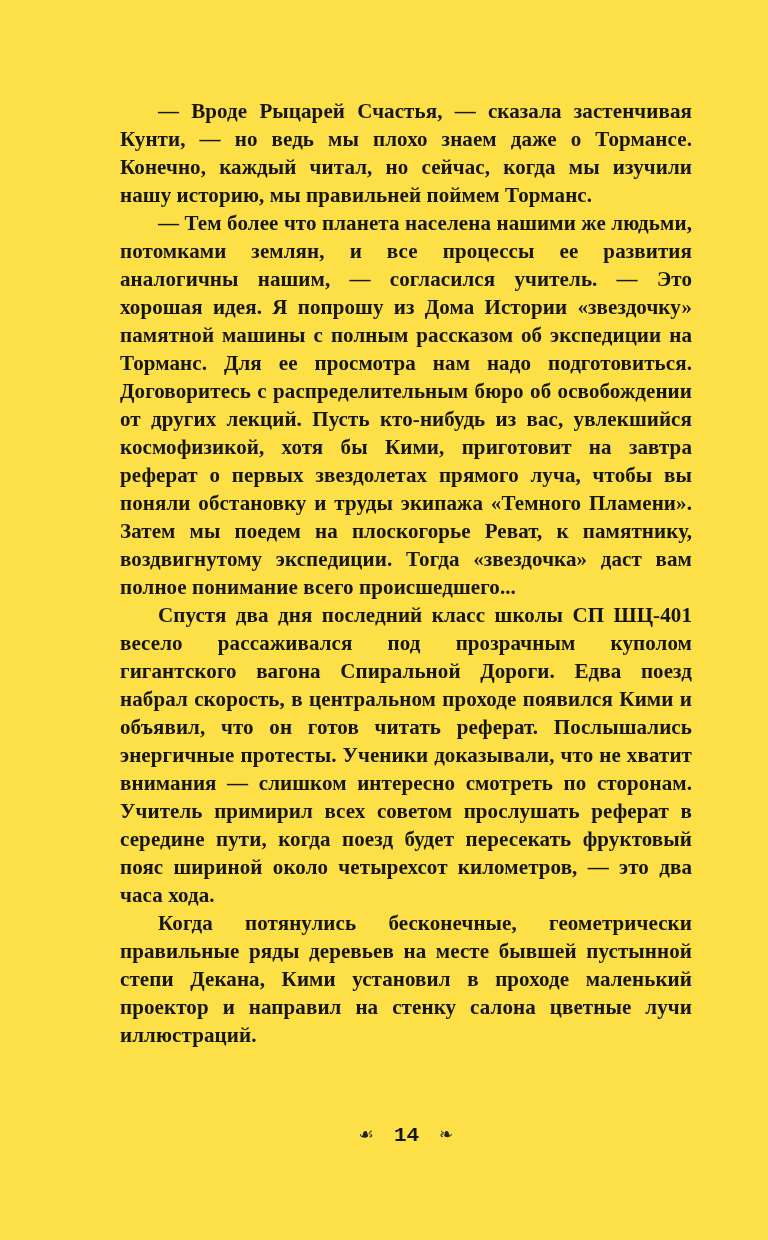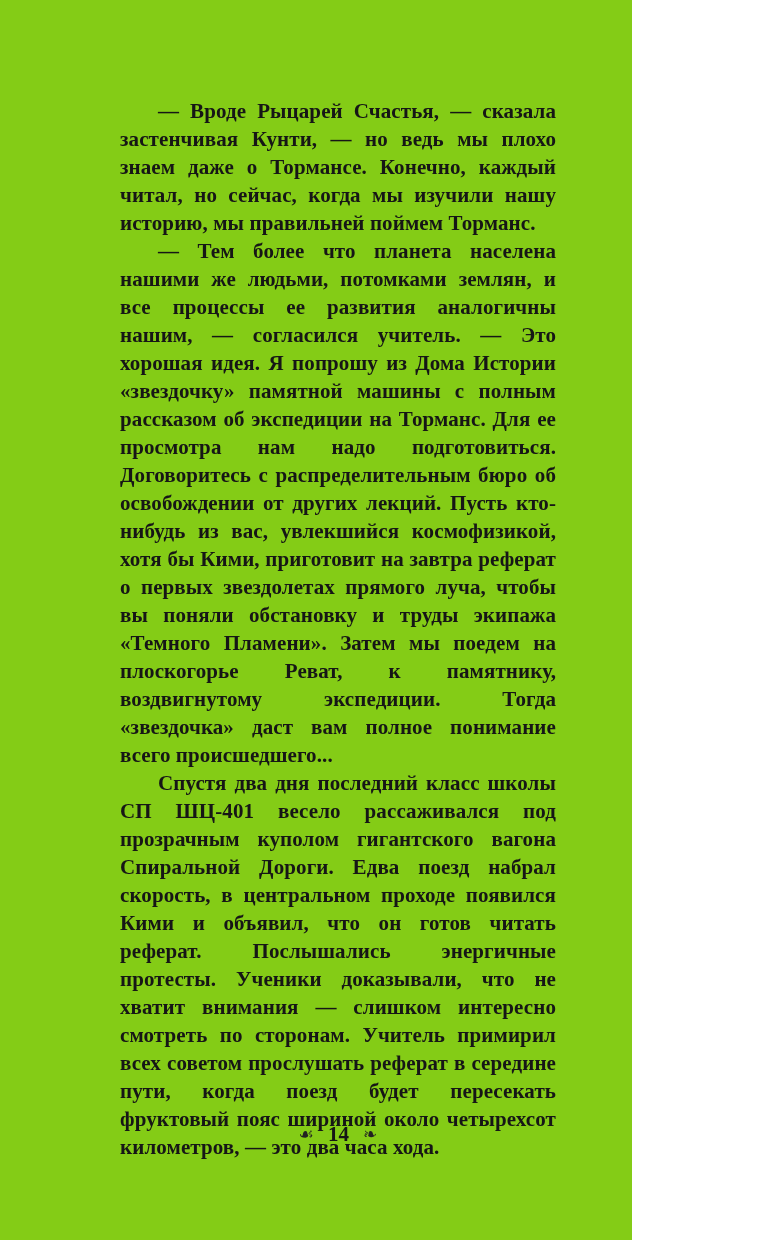--- a/index.html
+++ b/index.html
@@ -2,23 +2,23 @@
 <html lang="ru"><head>
 <meta charset="utf-8">
 <style>
   html, body {
     margin: 0;
     padding: 0;
     background: #ffffff;
   }
   .page {
     position: relative;
-    width: 632px;
+    width: 768px;
     height: 1240px;
-    background: #84cc16;
+    background: #fde047;
     overflow: hidden;
     font-family: "Liberation Serif", "DejaVu Serif", serif;
     color: #161616;
   }
   .text-block {
     position: absolute;
     top: 97px;
     left: 120px;
     right: 76px;
     font-size: 21px;
@@ -45,32 +45,33 @@
   .footer .ornament {
     font-family: "DejaVu Sans", sans-serif;
     font-size: 17px;
     font-weight: normal;
     position: relative;
     top: -1px;
     color: #222222;
   }
   .footer .page-number {
     display: inline-block;
-    margin: 0 14px;
-    font-family: Liberation Serif, serif;
+    margin: 0 20px;
+    font-family: Liberation Mono, monospace;
   }
 </style>
 </head>
 <body>
 
 <div class="page">
 
   <div class="text-block">
     <p>— Вроде Рыцарей Счастья, — сказала застенчивая Кунти, — но ведь мы плохо знаем даже о Тормансе. Конечно, каждый читал, но сейчас, когда мы изучили нашу историю, мы правильней поймем Торманс.</p>
     <p>— Тем более что планета населена нашими же людьми, потомками землян, и все процессы ее развития аналогичны нашим, — согласился учитель. — Это хорошая идея. Я попрошу из Дома Истории «звездочку» памятной машины с полным рассказом об экспедиции на Торманс. Для ее просмотра нам надо подготовиться. Договоритесь с распределительным бюро об освобождении от других лекций. Пусть кто-нибудь из вас, увлекшийся космофизикой, хотя бы Кими, приготовит на завтра реферат о первых звездолетах прямого луча, чтобы вы поняли обстановку и труды экипажа «Темного Пламени». Затем мы поедем на плоскогорье Реват, к памятнику, воздвигнутому экспедиции. Тогда «звездочка» даст вам полное понимание всего происшедшего...</p>
     <p>Спустя два дня последний класс школы СП ШЦ-401 весело рассаживался под прозрачным куполом гигантского вагона Спиральной Дороги. Едва поезд набрал скорость, в центральном проходе появился Кими и объявил, что он готов читать реферат. Послышались энергичные протесты. Ученики доказывали, что не хватит внимания — слишком интересно смотреть по сторонам. Учитель примирил всех советом прослушать реферат в середине пути, когда поезд будет пересекать фруктовый пояс шириной около четырехсот километров, — это два часа хода.</p>
+    <p>Когда потянулись бесконечные, геометрически правильные ряды деревьев на месте бывшей пустынной степи Декана, Кими установил в проходе маленький проектор и направил на стенку салона цветные лучи иллюстраций.</p>
   </div>
 
   <div class="footer">
     <span class="ornament">☙</span><span class="page-number">14</span><span class="ornament">❧</span>
   </div>
 
 </div>
 
 </body></html>

